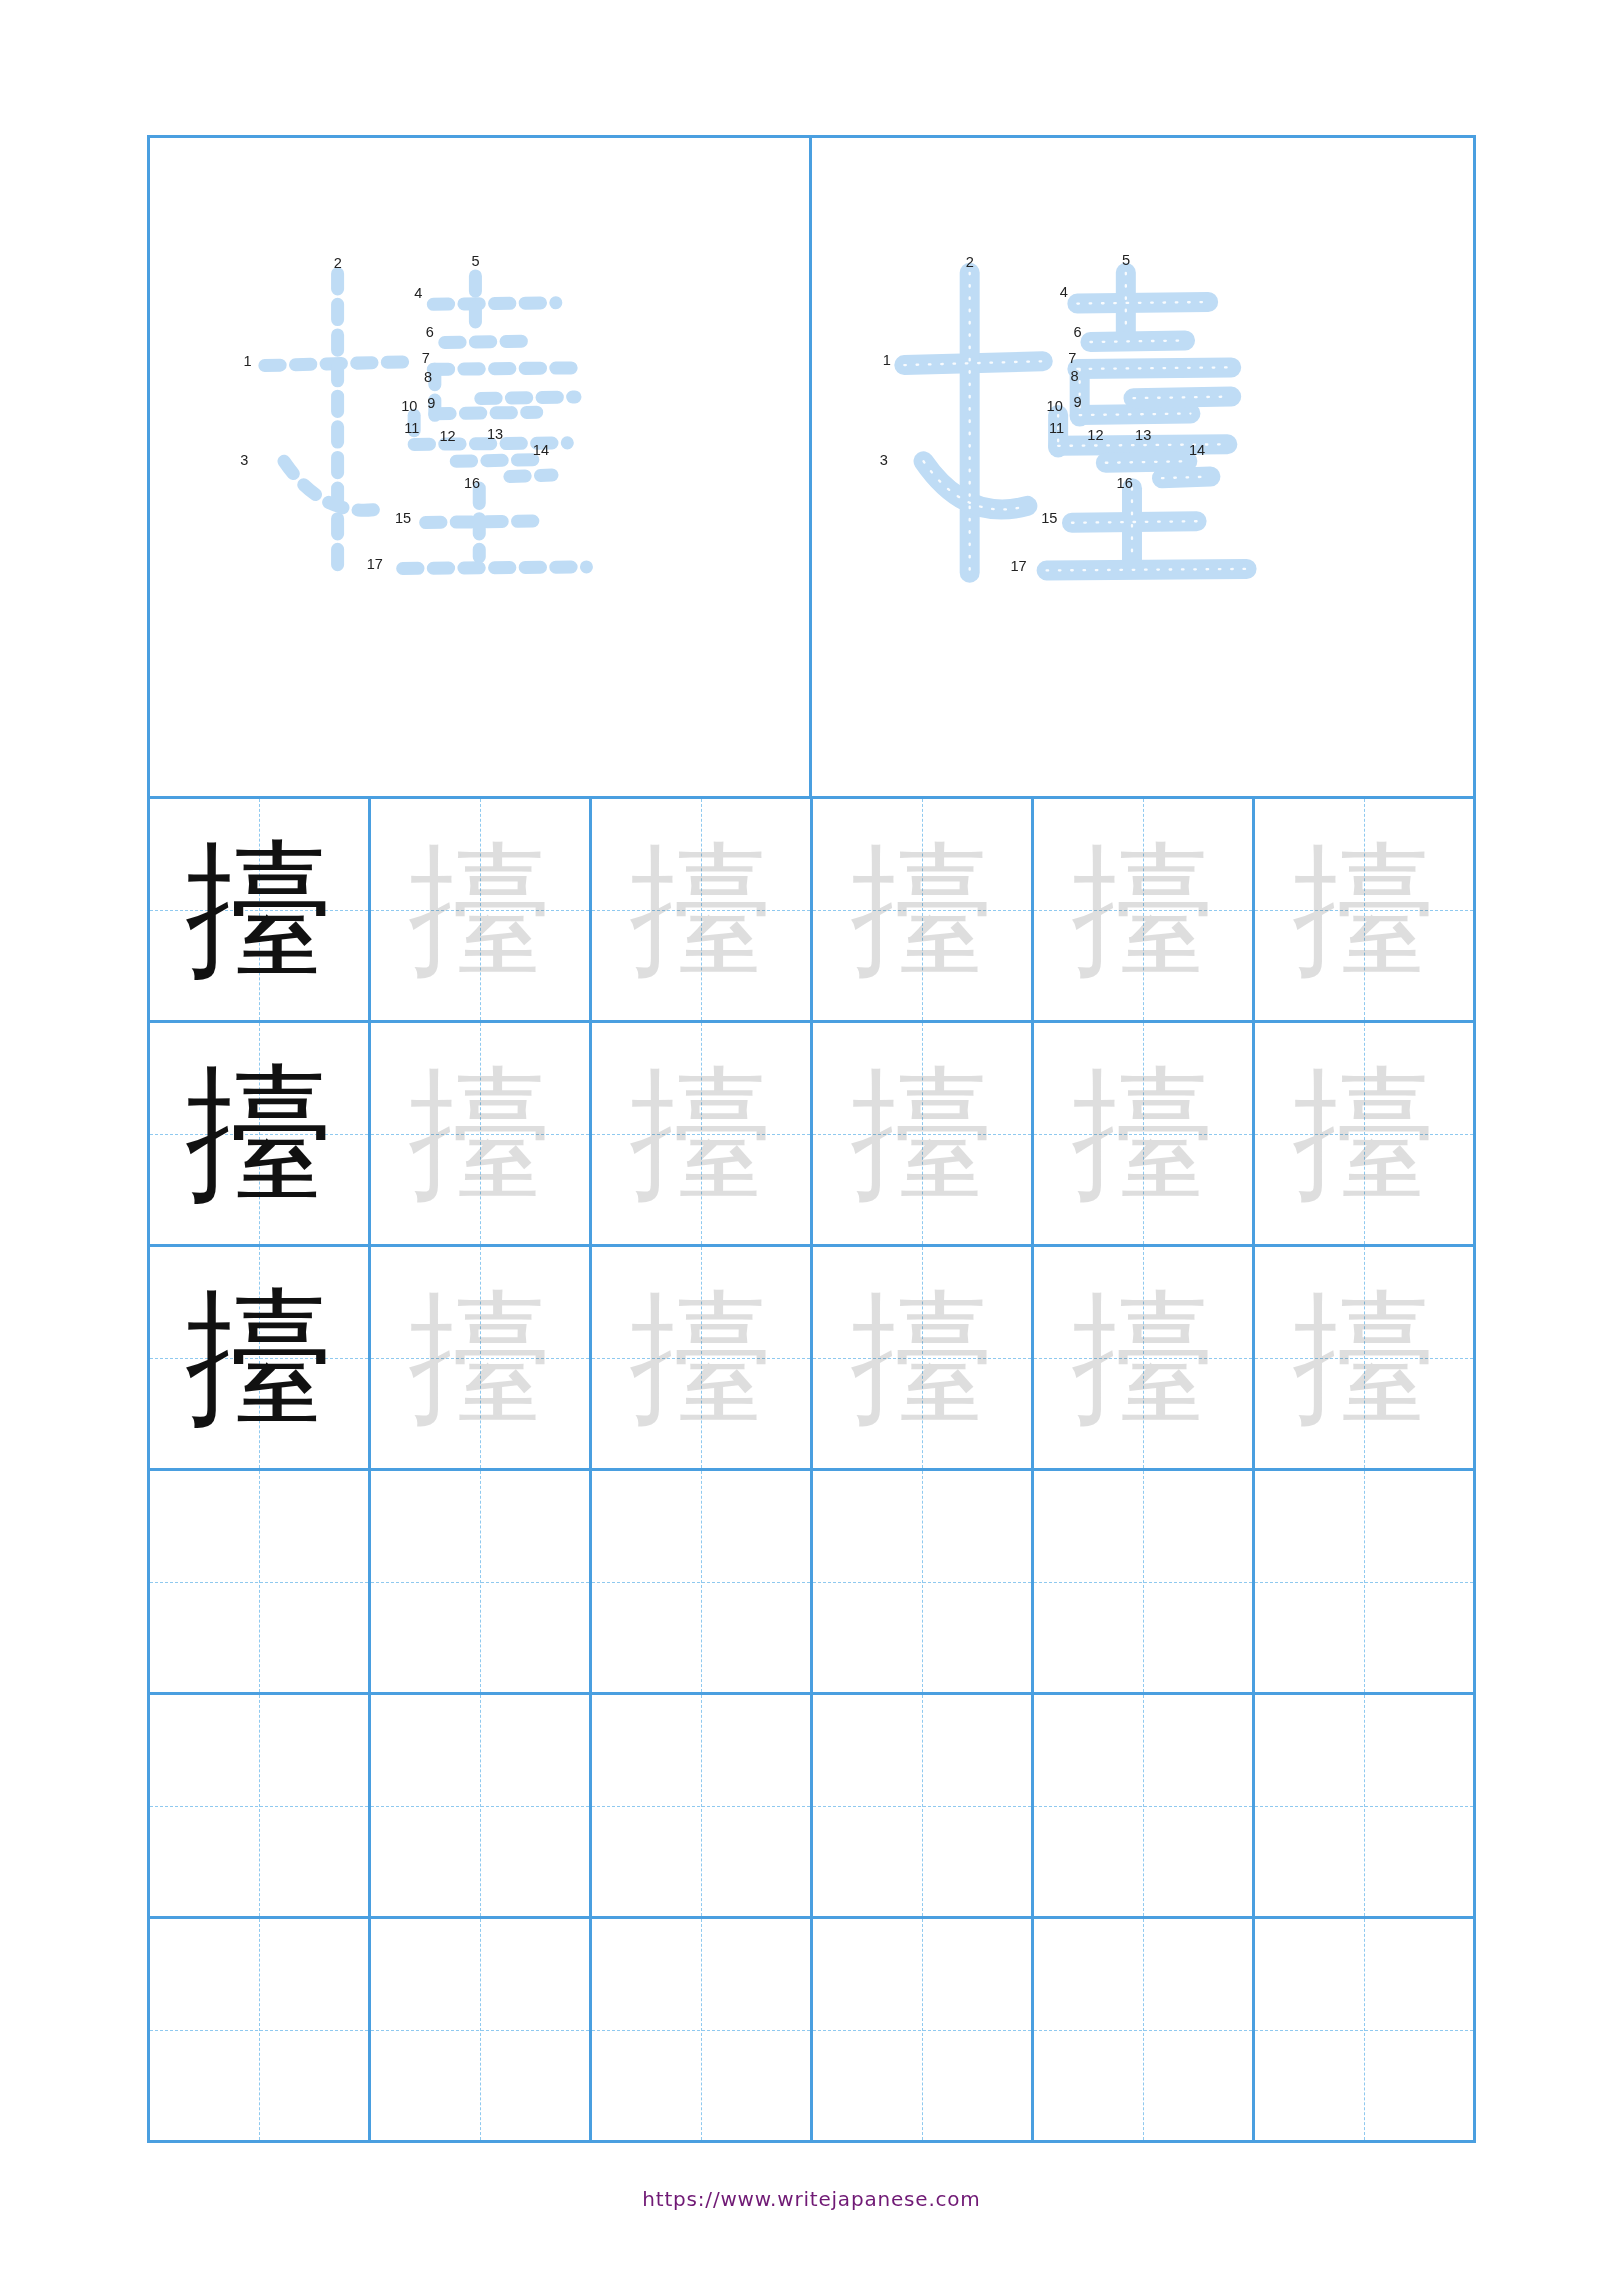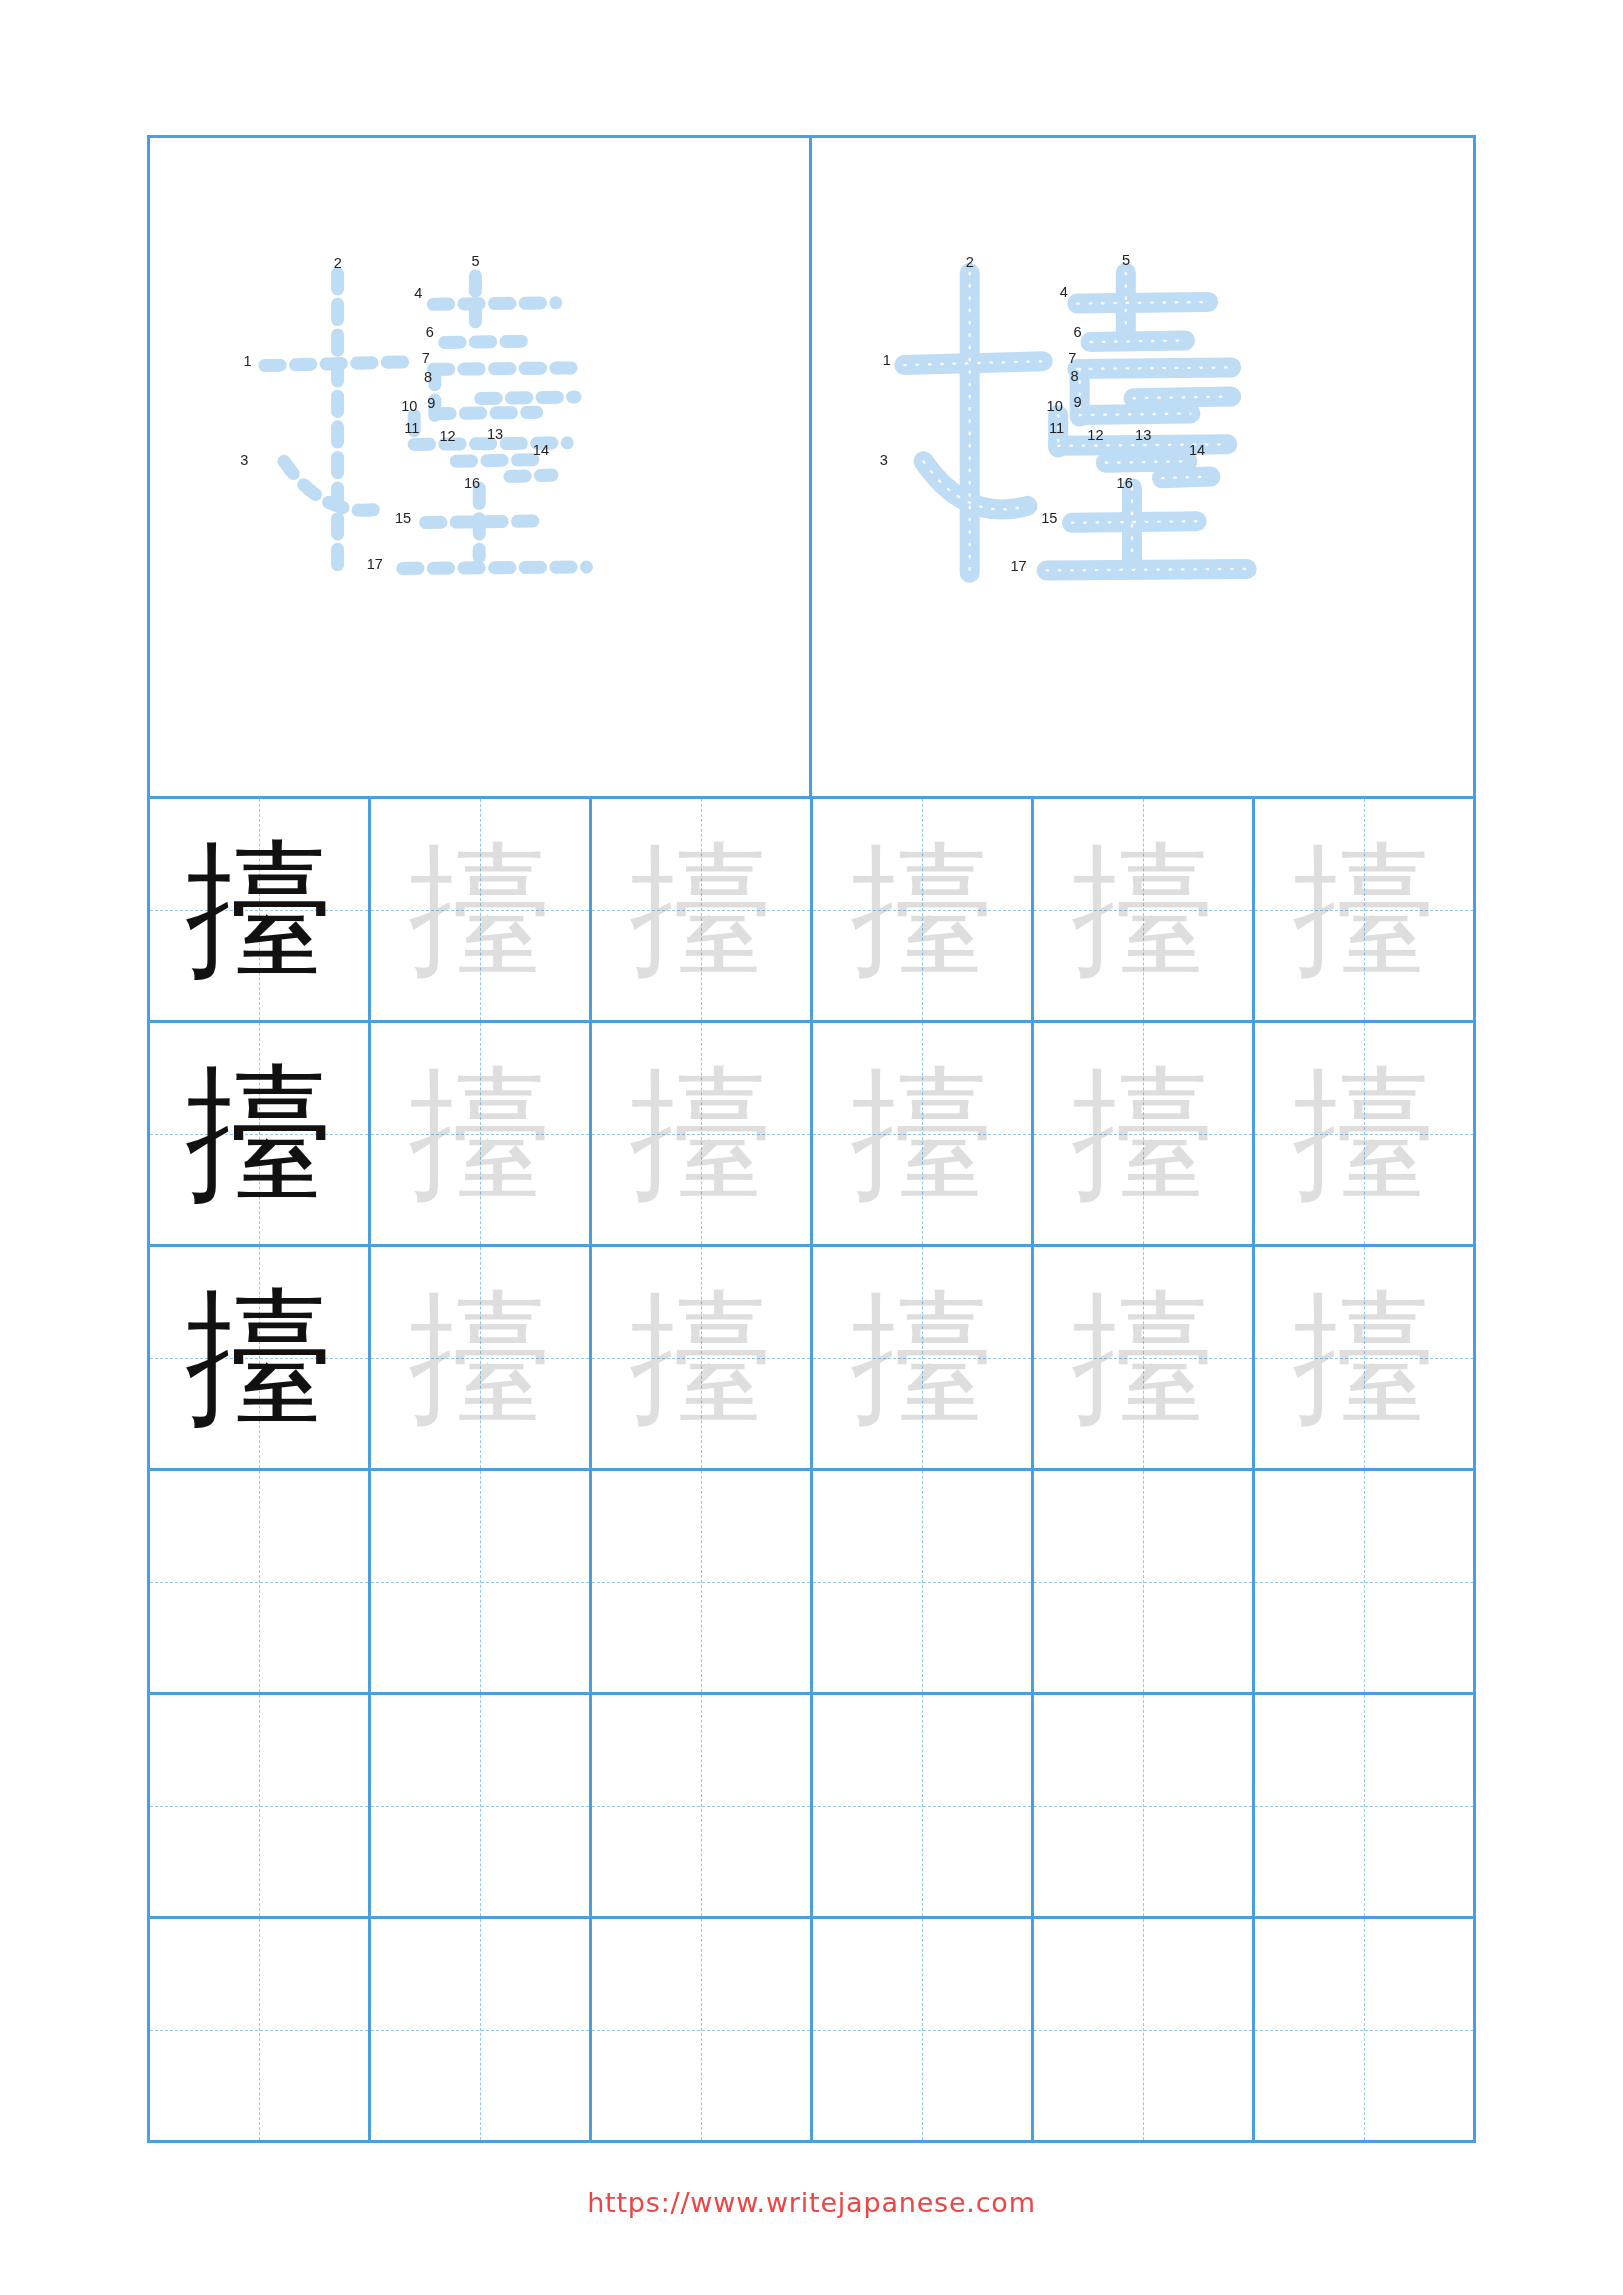--- a/index.html
+++ b/index.html
@@ -112,22 +112,22 @@
     z-index: 2;
   }
 
   
   .footer {
     position: absolute;
     left: 0;
     top: 2052px;
     width: 1329px;
     text-align: center;
-    color: #ef4444;
-    font-size: 27px;
+    color: #701a75;
+    font-size: 20px;
     font-family: "DejaVu Sans", sans-serif;
     letter-spacing: 0.8px;
   }
 
   .num {
     font-family: "Liberation Sans", sans-serif;
     font-size: 19px;
     fill: #222222;
   }
 </style>

